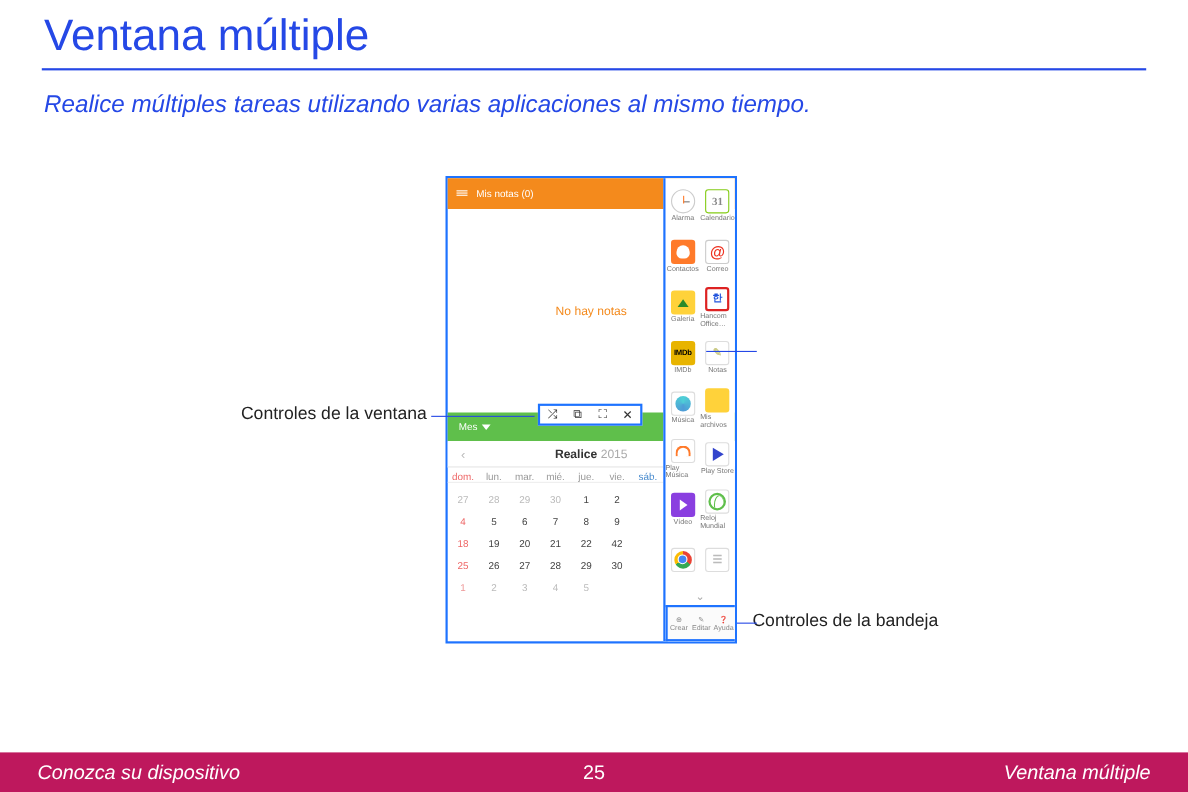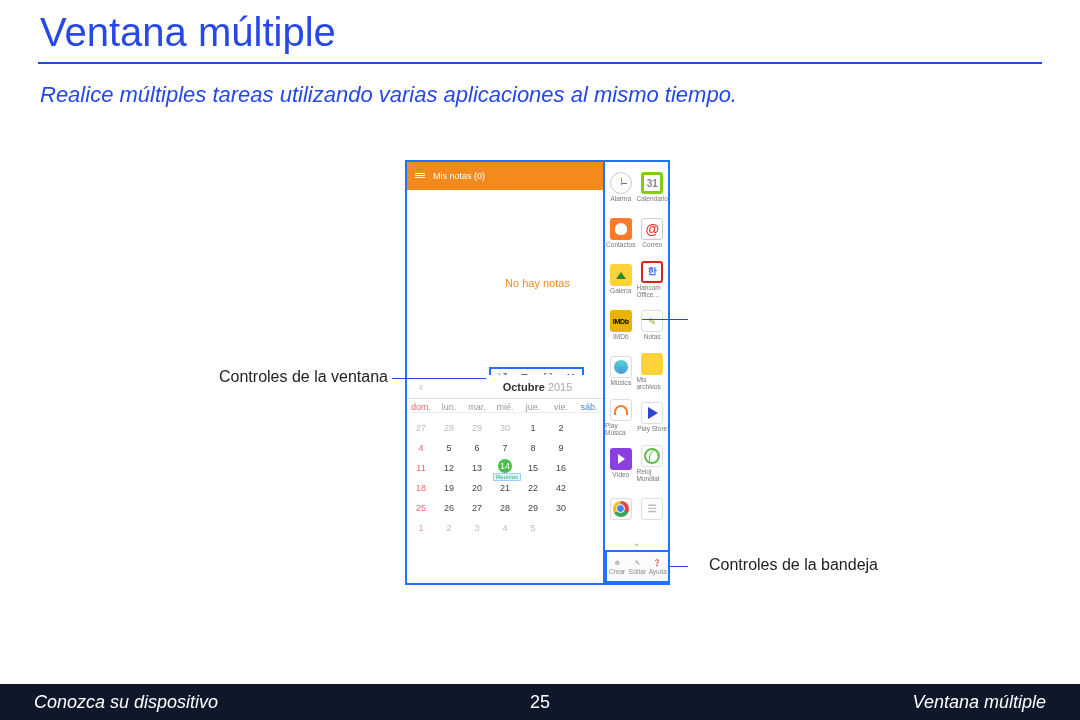--- a/index.html
+++ b/index.html
@@ -3,21 +3,21 @@
 <meta charset="utf-8">
 <style>
   * { box-sizing: border-box; margin: 0; padding: 0; }
   html, body { width: 1080px; height: 720px; font-family: Arial, Helvetica, sans-serif; background: #fff; color: #222; }
   .page { position: relative; width: 1002px; height: 720px; }
 
   .title { position: absolute; left: 40px; top: 10px; font-size: 40px; color: #2548e6; font-weight: 400; }
   .title-rule { position: absolute; left: 38px; top: 62px; width: 1004px; height: 2px; background: #2548e6; }
   .subtitle { position: absolute; left: 40px; top: 82px; font-size: 22px; color: #2548e6; font-style: italic; }
 
-  .footer { position: absolute; left: 0; bottom: 0; width: 1080px; height: 36px; background: #0f172a; color: #fff; font-size: 18px; font-style: italic; display: flex; align-items: center; justify-content: space-between; padding: 0 34px; }
+  .footer { position: absolute; left: 0; bottom: 0; width: 1080px; height: 36px; background: #be185d; color: #fff; font-size: 18px; font-style: italic; display: flex; align-items: center; justify-content: space-between; padding: 0 34px; }
   .footer .center { position: absolute; left: 0; width: 1080px; text-align: center; font-style: normal; }
 
   
   .device { position: absolute; left: 405px; top: 160px; width: 265px; height: 425px; border: 2px solid #1e73ff; background: #fff; }
 
   
   .notes-hdr { height: 28px; background: #f48a1c; color: #fff; display: flex; align-items: center; padding-left: 8px; font-size: 9px; gap: 8px; }
   .burger { width: 10px; height: 8px; display: inline-block; }
   .burger span { display:block; width:10px; height:1px; background:#fff; margin:1px 0; }
   .notes-body { height: 185px; display:flex; align-items:center; justify-content:center; color:#f48a1c; font-size:11px; }
@@ -47,21 +47,21 @@
   .tray-ctl .tc { flex:1; display:flex; flex-direction:column; align-items:center; justify-content:center; font-size:6.5px; color:#888; gap:1px; }
 
   
   .callout { position:absolute; font-size:16px; color:#222; }
   .lead { position:absolute; height:1px; background:#2548e6; }
 
   
   .ic-clock { background:#fff; border:1px solid #ccc; border-radius:50%; width:22px; height:22px; position:relative; }
   .ic-clock::after { content:""; position:absolute; left:10px; top:5px; width:1px; height:7px; background:#ff7a2a; transform-origin:bottom; }
   .ic-clock::before { content:""; position:absolute; left:10px; top:10px; width:6px; height:1px; background:#777; }
-  .ic-cal { background:#fff; border:3px solid #84cc16; color:#888; }
+  .ic-cal { background:#fff; border:1px solid #84cc16; color:#888;font-family:Liberation Serif, serif; }
   .ic-contact { background:#ff7a2a; }
   .ic-mail { background:#fff; border:1px solid #ccc; position:relative; }
   .ic-mail .at { color:#e32; font-size:14px; }
   .ic-gal { background:#ffd23a; }
   .ic-gal .tri { width:0;height:0;border-left:5px solid transparent;border-right:5px solid transparent;border-bottom:7px solid #2a8a2a; }
   .ic-han { background:#fff; border:2px solid #d22; color:#25d; font-size:9px; }
   .ic-imdb { background:#e8b400; color:#000; font-size:7px; letter-spacing:-0.3px; }
   .ic-notes { background:#fff; border:1px solid #ddd; }
   .ic-music { background:#fff; border:1px solid #ddd; }
   .ic-music .note { width:14px;height:14px;border-radius:50%;background:conic-gradient(#4ed0d6,#4e9bd6,#4ed0d6); }
@@ -105,23 +105,27 @@
       <span>No hay notas</span>
     </div>
 
     <div class="winctrl">
       <span class="wc">⤮</span>
       <span class="wc">⧉</span>
       <span class="wc">⛶</span>
       <span class="wc">✕</span>
     </div>
 
+    <div class="cal-hdr">
+      <span>Mes</span>
+      <span class="chevd"></span>
+    </div>
     <div class="cal-sub">
       <span class="chev">‹</span>
-      <span><b>Octubre</b> <span style="color:#aaa">2015</span></span>
+      <span><b>Realice</b> <span style="color:#aaa">2015</span></span>
     </div>
     <div class="cal-grid">
       <div class="cal-row hdr">
         <div class="cal-cell" style="color:#e66">dom.</div>
         <div class="cal-cell">lun.</div>
         <div class="cal-cell">mar.</div>
         <div class="cal-cell">mié.</div>
         <div class="cal-cell">jue.</div>
         <div class="cal-cell">vie.</div>
         <div class="cal-cell" style="color:#48c">sáb.</div>
@@ -138,29 +142,20 @@
       <div class="cal-row">
         <div class="cal-cell" style="color:#e66">4</div>
         <div class="cal-cell">5</div>
         <div class="cal-cell">6</div>
         <div class="cal-cell">7</div>
         <div class="cal-cell">8</div>
         <div class="cal-cell">9</div>
         <div class="cal-cell"></div>
       </div>
       <div class="cal-row">
-        <div class="cal-cell" style="color:#e66">11</div>
-        <div class="cal-cell">12</div>
-        <div class="cal-cell">13</div>
-        <div class="cal-cell"><span class="dot">14</span><span class="evtag">Reunión</span></div>
-        <div class="cal-cell">15</div>
-        <div class="cal-cell">16</div>
-        <div class="cal-cell"></div>
-      </div>
-      <div class="cal-row">
         <div class="cal-cell" style="color:#e66">18</div>
         <div class="cal-cell">19</div>
         <div class="cal-cell">20</div>
         <div class="cal-cell">21</div>
         <div class="cal-cell">22</div>
         <div class="cal-cell">42</div>
         <div class="cal-cell"></div>
       </div>
       <div class="cal-row">
         <div class="cal-cell" style="color:#e66">25</div>
@@ -283,21 +278,21 @@
           </div>
       </div>
     </div>
   </div>
 
   <div class="callout" style="left:219px; top:368px;">Controles de la ventana</div>
   <div class="lead" style="left:392px; top:378px; width:94px;"></div>
 
   <div class="lead" style="left:642px; top:319px; width:46px;"></div>
 
-  <div class="callout" style="left:709px; top:556px;">Controles de la bandeja</div>
+  <div class="callout" style="left:684px; top:556px;">Controles de la bandeja</div>
   <div class="lead" style="left:670px; top:566px; width:18px;"></div>
 
   <div class="footer">
     <span>Conozca su dispositivo</span>
     <span class="center">25</span>
     <span>Ventana múltiple</span>
   </div>
 </div>
 
 </body></html>

